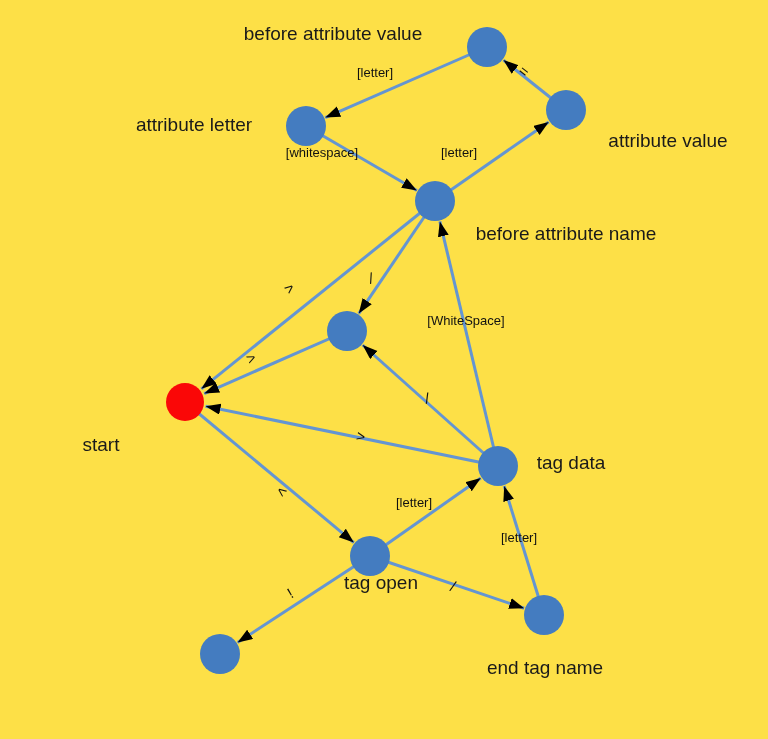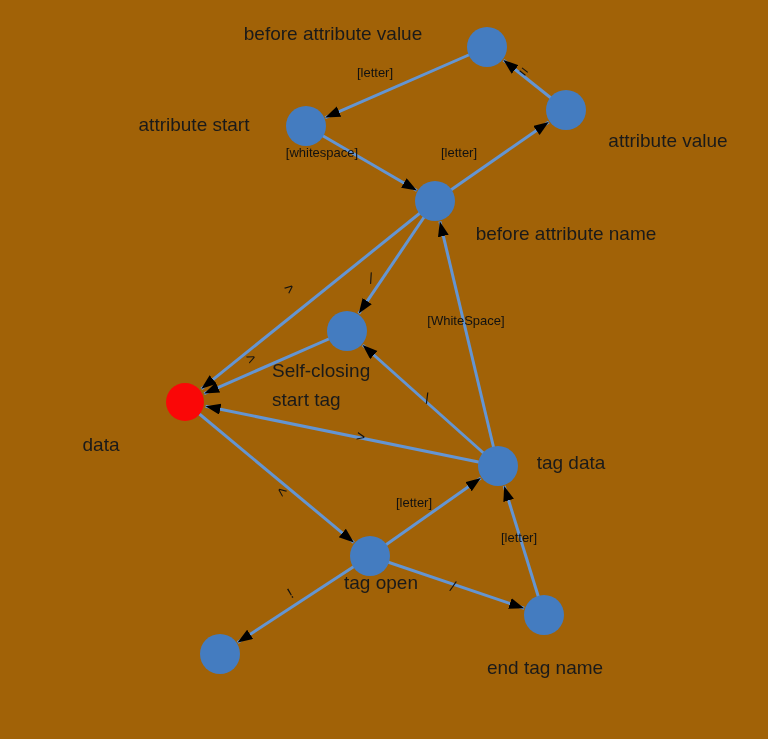--- a/index.html
+++ b/index.html
@@ -5,21 +5,21 @@
   html, body {
     margin: 0;
     padding: 0;
     background: #ffffff;
     font-family: "Liberation Sans", sans-serif;
   }
   #stage {
     position: relative;
     width: 768px;
     height: 739px;
-    background: #a16207;
+    background: #fde047;
     overflow: hidden;
   }
   #graph-svg {
     position: absolute;
     left: 0;
     top: 0;
   }
   .node-label {
     position: absolute;
     color: #1a1a1a;
@@ -69,26 +69,24 @@
       <circle cx="566" cy="110" r="20" fill="#447cc0"></circle>
       <circle cx="435" cy="201" r="20" fill="#447cc0"></circle>
       <circle cx="347" cy="331" r="20" fill="#447cc0"></circle>
       <circle cx="185" cy="402" r="19" fill="#fa0707"></circle>
       <circle cx="498" cy="466" r="20" fill="#447cc0"></circle>
       <circle cx="370" cy="556" r="20" fill="#447cc0"></circle>
       <circle cx="544" cy="615" r="20" fill="#447cc0"></circle>
       <circle cx="220" cy="654" r="20" fill="#447cc0"></circle>
     </svg>
     <div class="node-label center" style="left: 333px; top: 33px; color: rgb(26, 26, 26);">before attribute value</div>
-    <div class="node-label center" style="left: 194px; top: 124px; color: rgb(26, 26, 26);">attribute start</div>
+    <div class="node-label center" style="left: 194px; top: 124px; color: rgb(26, 26, 26);">attribute letter</div>
     <div class="node-label center" style="left: 668px; top: 140px; color: rgb(26, 26, 26);">attribute value</div>
     <div class="node-label center" style="left: 560px; top: 233px; color: rgb(26, 26, 26); margin-left: 6px;">before attribute name</div>
-    <div class="node-label" style="left: 272px; top: 356px; color: rgb(26, 26, 26);">Self-closing
-start tag</div>
-    <div class="node-label center" style="left: 101px; top: 444px; color: rgb(26, 26, 26);">data</div>
+    <div class="node-label center" style="left: 101px; top: 444px; color: rgb(26, 26, 26);">start</div>
     <div class="node-label center" style="left: 571px; top: 462px; color: rgb(26, 26, 26);">tag data</div>
     <div class="node-label center" style="left: 381px; top: 582px; color: rgb(26, 26, 26);">tag open</div>
     <div class="node-label center" style="left: 545px; top: 667px; color: rgb(26, 26, 26);">end tag name</div>
     <div class="edge-label" style="left: 375px; top: 72px; font-size: 13px; transform: translate(-50%, -50%) rotate(0deg);">[letter]</div>
     <div class="edge-label" style="left: 524px; top: 71px; font-size: 15px; transform: translate(-50%, -50%) rotate(38deg);">=</div>
     <div class="edge-label" style="left: 322px; top: 152px; font-size: 13px; transform: translate(-50%, -50%) rotate(0deg);">[whitespace]</div>
     <div class="edge-label" style="left: 459px; top: 152px; font-size: 13px; transform: translate(-50%, -50%) rotate(0deg);">[letter]</div>
     <div class="edge-label" style="left: 289px; top: 288px; font-size: 15px; transform: translate(-50%, -50%) rotate(-40deg);">&gt;</div>
     <div class="edge-label" style="left: 371px; top: 278px; font-size: 15px; transform: translate(-50%, -50%) rotate(-12deg);">/</div>
     <div class="edge-label" style="left: 466px; top: 320px; font-size: 13px; transform: translate(-50%, -50%) rotate(0deg);">[WhiteSpace]</div>

